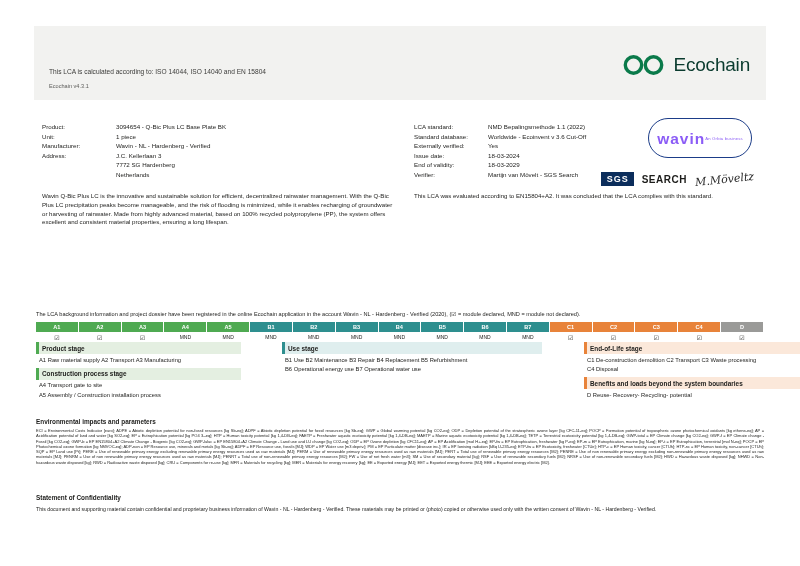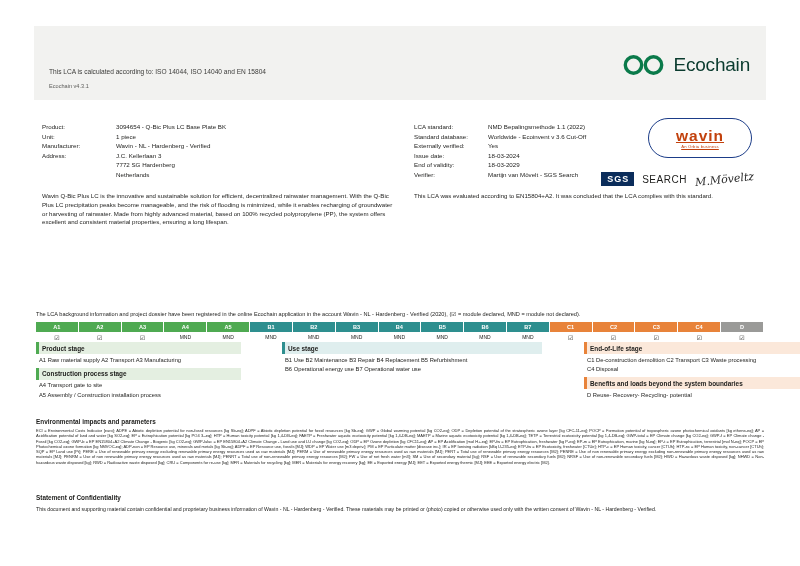--- a/index.html
+++ b/index.html
@@ -69,40 +69,39 @@
   .info-label { width: 74px; flex: 0 0 74px; color:#1d1d1b; }
   .info-value { flex: 1; }
   .info-value .sub { display:block; }
 
   .wavin-logo {
     position: absolute;
     right: 6px; top: -4px;
     width: 104px; height: 40px;
     border: 1px solid #1b3c88;
     border-radius: 20px;
-    display:flex; flex-direction:column;
+    display:flex; flex-direction:row;
     align-items:center; justify-content:center;
-    color:#c2410c;
-    text-decoration:underline;
+    color:#8b5cf6;
   }
   .wavin-word { font-size: 15.5px; letter-spacing: 1px; font-weight:600; line-height:15px; }
   .wavin-tag { font-size: 4.2px; letter-spacing:0.2px; margin-top:1px; }
 
   .verif-logos {
     position: absolute;
     right: 4px; top: 50px;
     display: flex; align-items: center; gap: 8px;
   }
   .sgs-box {
     background: #0b2d5b; color:#fff;
     font-size: 9px; letter-spacing: 1px;
     padding: 2px 5px 2px 6px;
     font-weight: 700;
   }
-  .search-word { font-size: 10px; letter-spacing: 0.5px; color:#1d1d1b; }
+  .search-word { font-size: 10px; letter-spacing: 0.5px; color:#1d1d1b;font-weight:bold; }
   .signature { font-size: 11px; font-family:"DejaVu Serif", serif; font-style: italic; color:#2b2b2b; transform: rotate(-6deg); }
 
   
   .desc {
     position: absolute;
     left: 42px; top: 192px;
     width: 355px;
     font-size: 6.1px;
     line-height: 8.8px;
     color: #1d1d1b;

